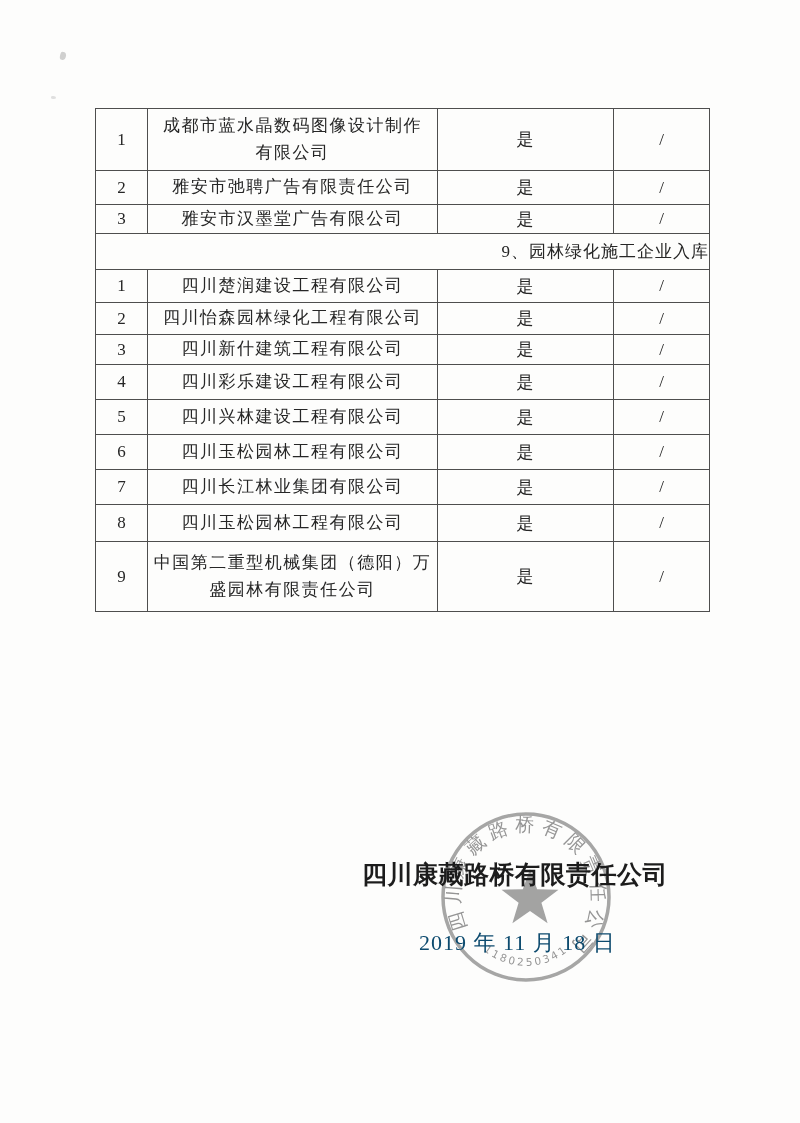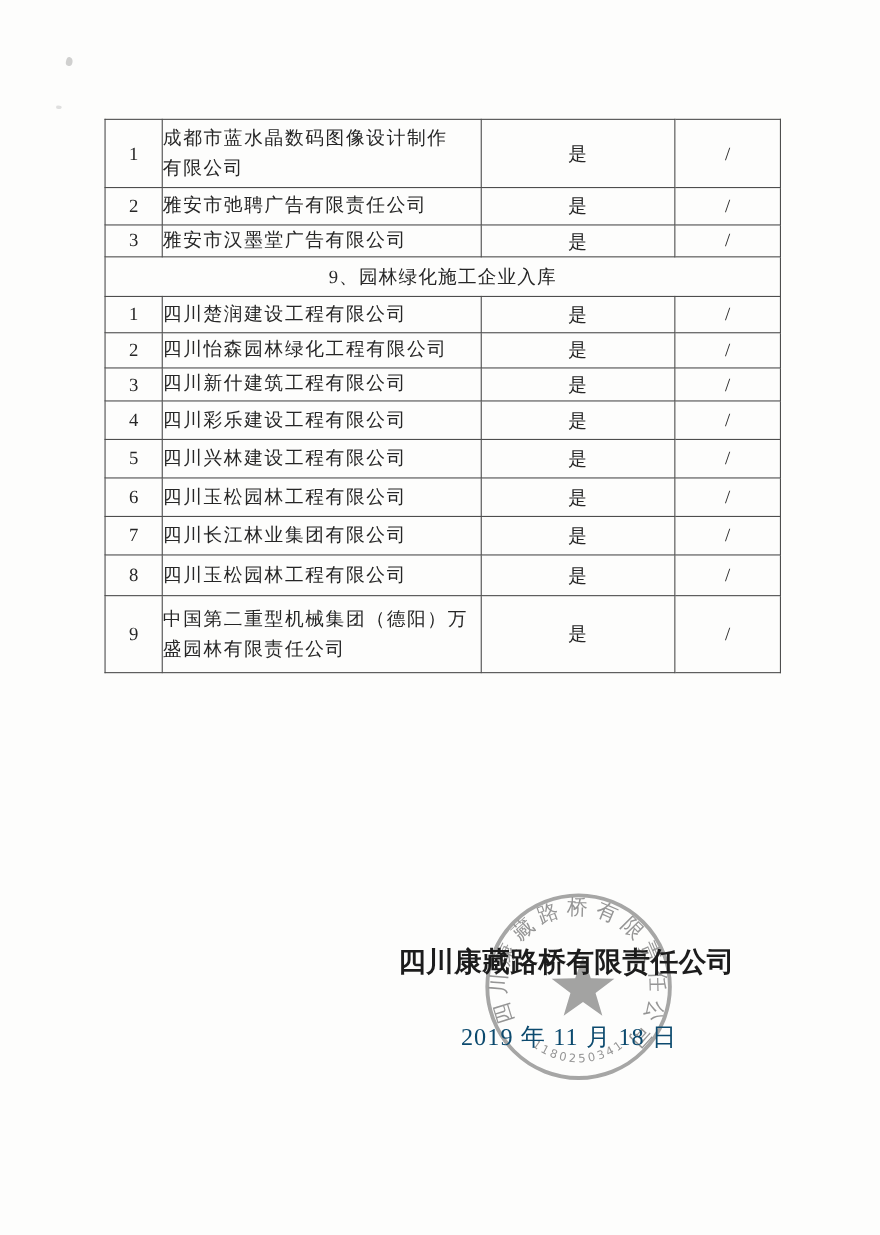--- a/index.html
+++ b/index.html
@@ -21,30 +21,30 @@
   table.doc td, table.doc th{
     border:1px solid #4e4e4e;
     font-size:17px;
     font-weight:normal;
     vertical-align:middle;
     overflow:hidden;
     padding:0;
   }
   .c-no{text-align:center;font-size:16px;}
   .c-name{
-    text-align:left;
+    text-align:center;
     padding:2px 2px 2px 10px;
     letter-spacing:1.5px;
     white-space:pre-line;
     line-height:1.55;
   }
   .c-pass{text-align:center;letter-spacing:1px;}
   .c-reason{text-align:center;font-size:16px;}
   .section-row td{
-    text-align:center;
+    text-align:right;
     font-weight:bold;
     font-size:18px;
     letter-spacing:1px;
     padding:2px 2px 2px 8px;
   }
   .header-row th{
     text-align:center;
     letter-spacing:1.5px;
     white-space:pre-line;
     line-height:1.65;

